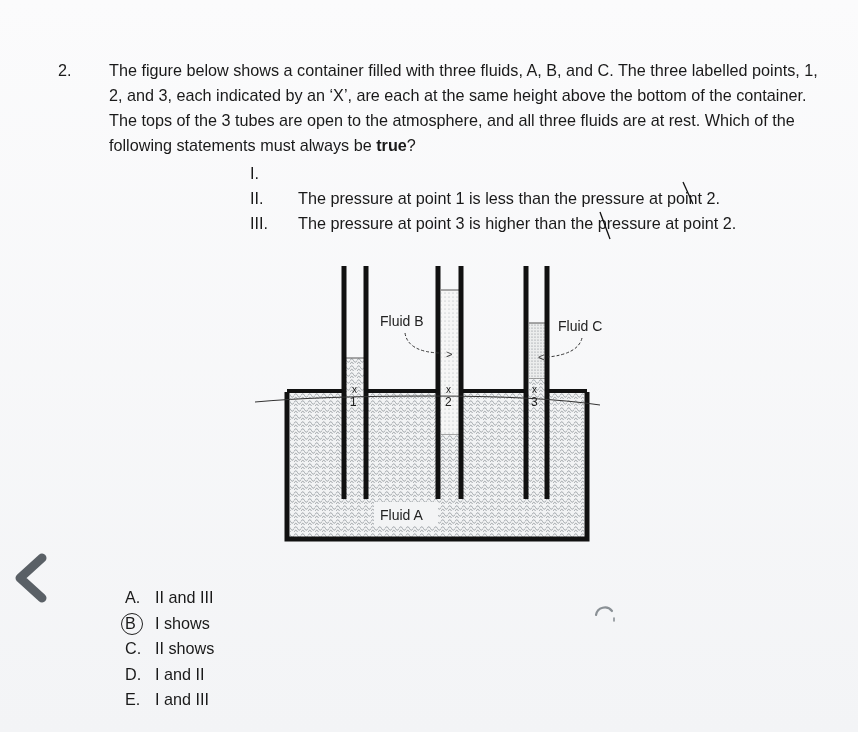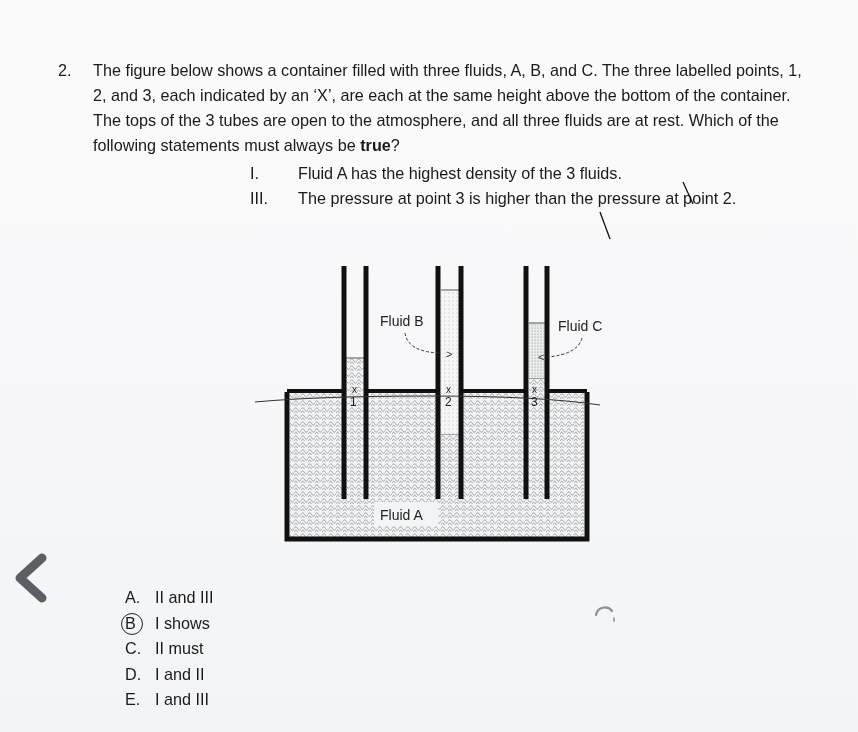--- a/index.html
+++ b/index.html
@@ -5,21 +5,21 @@
   html, body { margin: 0; padding: 0; }
   body {
     width: 858px; height: 732px; overflow: hidden; position: relative;
     background: #f7f8fa;
     font-family: "Liberation Sans", sans-serif;
     color: #1a1a1a;
   }
   .page { position: absolute; inset: 0; background: linear-gradient(#fbfbfc, #f3f4f6); }
   .qtext { position: absolute; left: 58px; top: 58px; width: 760px; font-size: 16.2px; line-height: 25px; }
   .qnum { position: absolute; left: 0; top: 0; }
-  .qbody { position: absolute; left: 35px; top: 0; width: 720px; }
+  .qbody { position: absolute; left: 51px; top: 0; width: 720px; }
   .qbody b { font-weight: bold; }
   .stmts { position: absolute; left: 250px; top: 161px; font-size: 16.2px; line-height: 25px; }
   .stmt { display: flex; }
   .stmt .num { width: 48px; text-align: left; }
   .figure { position: absolute; left: 0; top: 0; width: 858px; height: 732px; }
   .answers { position: absolute; left: 125px; top: 585px; font-size: 16.2px; line-height: 25.5px; }
   .ans { display: flex; }
   .ans .letter { width: 30px; position: relative; }
   .ans .circle { position: absolute; left: -4px; top: 2px; width: 20px; height: 20px; border: 1.6px solid #222; border-radius: 50%; }
   .back-chevron { position: absolute; left: 10px; top: 552px; width: 40px; height: 52px; cursor: pointer; }
@@ -31,21 +31,24 @@
 <div class="page">
 
   <div class="qtext">
     <span class="qnum">2.</span>
     <div class="qbody"><span>The figure below shows a container filled with three fluids, A, B, and C.  The three labelled points, 1, 2, and 3, each indicated by an ‘X’, are each at the same height above the bottom of the container.  The tops of the 3 tubes are open to the atmosphere, and all three fluids are at rest.  Which of the following statements must always be </span><b>true</b><span>?</span></div>
   </div>
 
   <div class="stmts">
     <div class="stmt">
         <span class="num">I.</span>
-        <span>Fluid A has the highest density of the 3 fluids.</span>
+      </div>
+    <div class="stmt">
+        <span class="num">II.</span>
+        <span>The pressure at point 1 is less than the pressure at point 2.</span>
       </div>
     <div class="stmt">
         <span class="num">III.</span>
         <span>The pressure at point 3 is higher than the pressure at point 2.</span>
       </div>
   </div>
 
   <svg class="figure" viewBox="0 0 858 732">
     <defs>
       <pattern id="crossA" width="7" height="7" patternUnits="userSpaceOnUse">
@@ -118,21 +121,21 @@
     <div class="ans">
         <span class="letter">A.</span>
         <span>II and III</span>
       </div>
     <div class="ans">
         <span class="letter"><span class="circle"></span><span>B</span></span>
         <span>I shows</span>
       </div>
     <div class="ans">
         <span class="letter">C.</span>
-        <span>II must</span>
+        <span>II shows</span>
       </div>
     <div class="ans">
         <span class="letter">D.</span>
         <span>I and II</span>
       </div>
     <div class="ans">
         <span class="letter">E.</span>
         <span>I and III</span>
       </div>
   </div>

